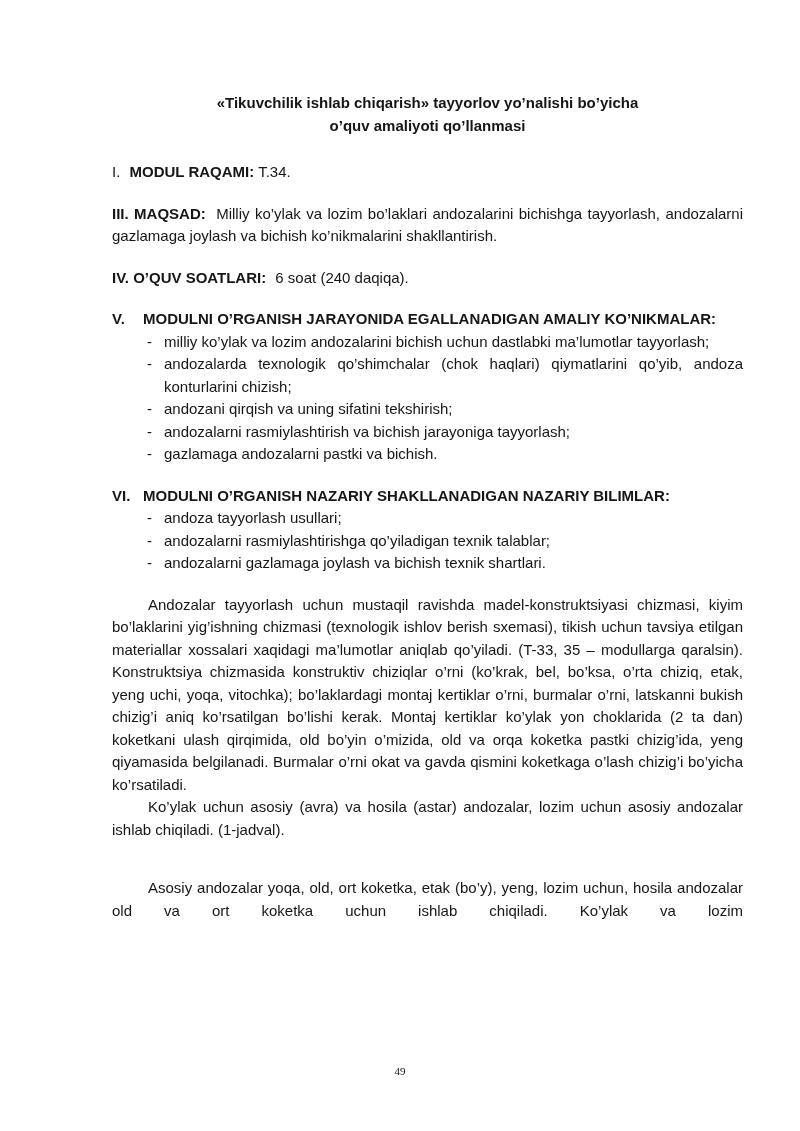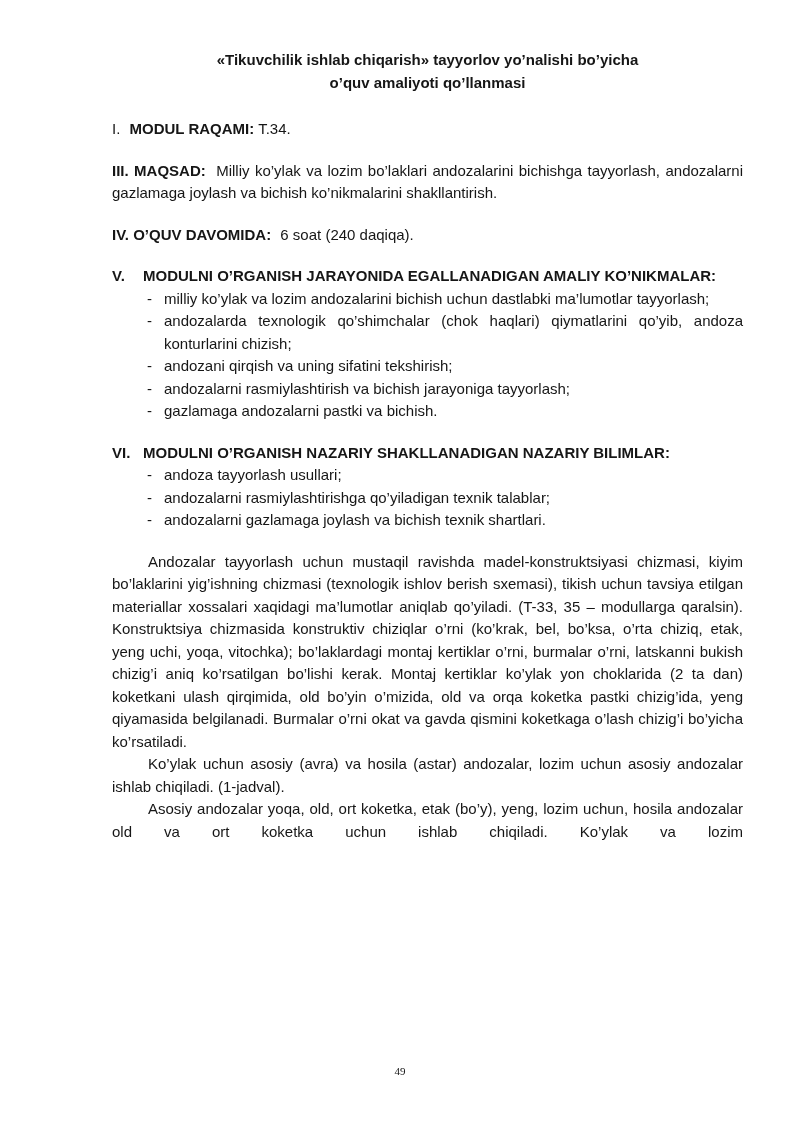--- a/index.html
+++ b/index.html
@@ -7,35 +7,35 @@
     width: 800px;
     height: 1131px;
     background: #ffffff;
     color: #161616;
     font-family: "Liberation Sans", "DejaVu Sans", sans-serif;
     font-size: 15px;
     line-height: 1.5;
     position: relative;
     overflow: hidden;
   }
-  .content { padding: 49px 57px 0 112px; }
+  .content { padding: 92px 57px 0 112px; }
   .title { text-align: center; font-weight: bold; margin-bottom: 24px; }
   .sec { margin: 0 0 19px 0; }
   .just { text-align: justify; }
   .num-gap { margin-right: 5px; }
   .rhead { display: flex; font-weight: bold; margin: 0; }
   .rnum { flex: none; width: 31px; }
   .rtext { flex: 1; text-align: justify; }
   .list { margin: 0 0 19px 0; }
   .li { display: flex; padding-left: 35px; }
   .dash { flex: none; width: 17px; }
   .li-text { flex: 1; text-align: justify; }
   .center-head { text-align: center; font-weight: bold; margin: 0; }
   .body-p { margin: 0; text-align: justify; text-indent: 36px; }
-  .cont-p { text-align-last: justify; }
+  .cont-p { text-align-last: justify; margin-top: 36px; }
   .page-num {
     position: absolute; left: 0; right: 0; top: 1063px;
     text-align: center;
     font-family: "Liberation Serif", serif;
     font-size: 11px;
   }
   b { font-weight: bold; }
 </style>
 </head>
 <body>
@@ -45,21 +45,21 @@
   <div class="title">
     <div>«Tikuvchilik ishlab chiqarish» tayyorlov yo’nalishi bo’yicha</div>
     <div>o’quv amaliyoti qo’llanmasi</div>
   </div>
 
   <p class="sec"><span class="num-gap">I.</span> <b>MODUL RAQAMI:</b> <span>T.34.</span></p>
 
 
   <p class="sec just"><b class="num-gap">III. MAQSAD:</b> <span>Milliy ko’ylak va lozim bo’laklari andozalarini bichishga tayyorlash, andozalarni gazlamaga joylash va bichish ko’nikmalarini shakllantirish.</span></p>
 
-  <p class="sec"><b class="num-gap">IV. O’QUV DAVOMIDA:</b> <span>6 soat (240 daqiqa).</span></p>
+  <p class="sec"><b class="num-gap">IV. O’QUV SOATLARI:</b> <span>6 soat (240 daqiqa).</span></p>
 
   <div class="rhead">
     <b class="rnum">V.</b>
     <b class="rtext">MODULNI O’RGANISH JARAYONIDA EGALLANADIGAN AMALIY KO’NIKMALAR:</b>
   </div>
   <div class="list">
     <div class="li">
       <span class="dash">-</span>
       <span class="li-text">milliy ko’ylak va lozim andozalarini bichish uchun dastlabki ma’lumotlar tayyorlash;</span>
     </div>

